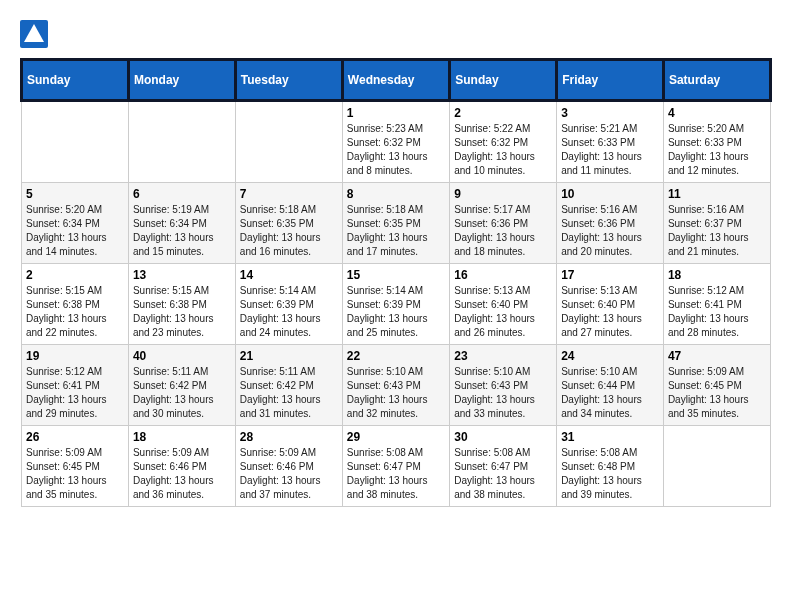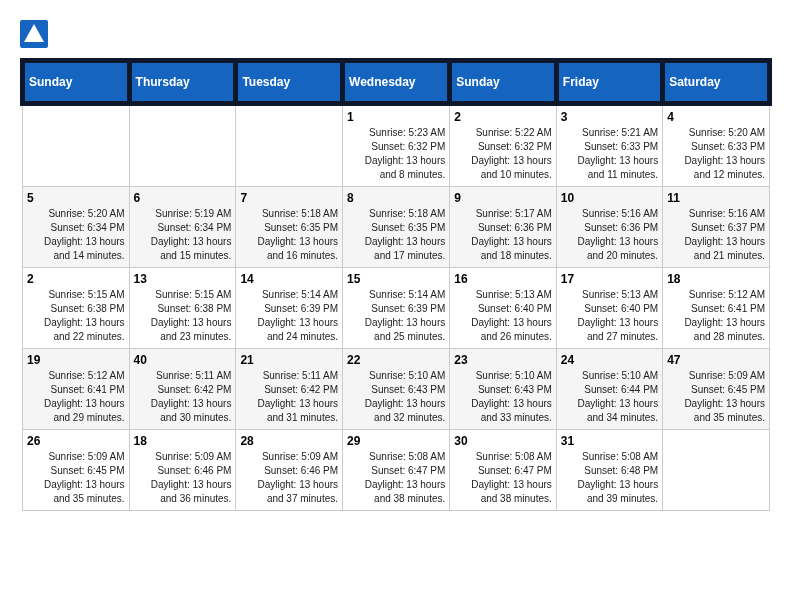--- a/index.html
+++ b/index.html
@@ -57,21 +57,21 @@
       border-collapse: collapse;
       font-size: 11px;
     }
     .calendar thead tr th {
       background-color: #1565c0;
       color: #fff;
       padding: 12px 4px;
       text-align: left;
       font-size: 12px;
       font-weight: bold;
-      border: 5px solid #0f172a;
+      border: 3px solid #0f172a;
     }
     .calendar tbody tr td {
       vertical-align: top;
       border: 1px solid #ccc;
       padding: 4px;
       width: 108px;
       min-height: 80px;
       background: #fff;
     }
     .calendar tbody tr:nth-child(even) td {
@@ -80,21 +80,20 @@
     .day-number {
       font-weight: bold;
       font-size: 12px;
       display: block;
       margin-bottom: 2px;
     }
     .day-info {
       font-size: 10px;
       color: #222;
       line-height: 1.4;
-      text-align: right;
     }
     .empty-cell {
       background: #fff !important;
     }
   </style>
 </head>
 <body>
 
 <div class="header-area">
   <div class="logo">
@@ -110,21 +109,21 @@
   <div class="title-area">
     <div class="main-title"></div>
     <div class="subtitle"></div>
   </div>
 </div>
 
 <table class="calendar">
   <thead>
     <tr>
     <th>Sunday</th>
-        <th>Thursday</th>
+        <th>Monday</th>
         <th>Tuesday</th>
         <th>Wednesday</th>
         <th>Sunday</th>
         <th>Friday</th>
         <th>Saturday</th>
       </tr>
   </thead>
   <tbody id="calendar-body">
   <tr>
         <td class="empty-cell"></td>

